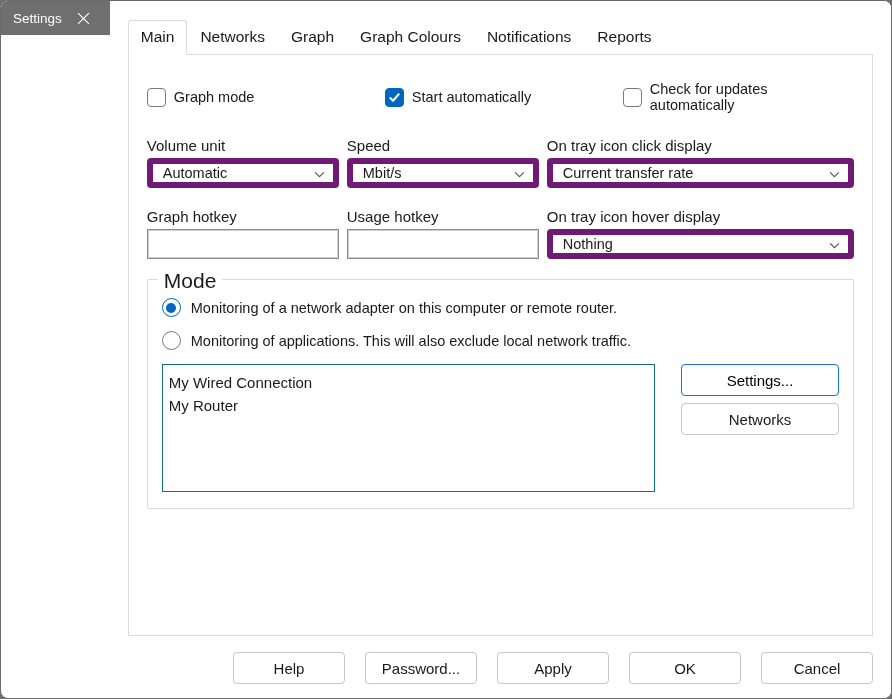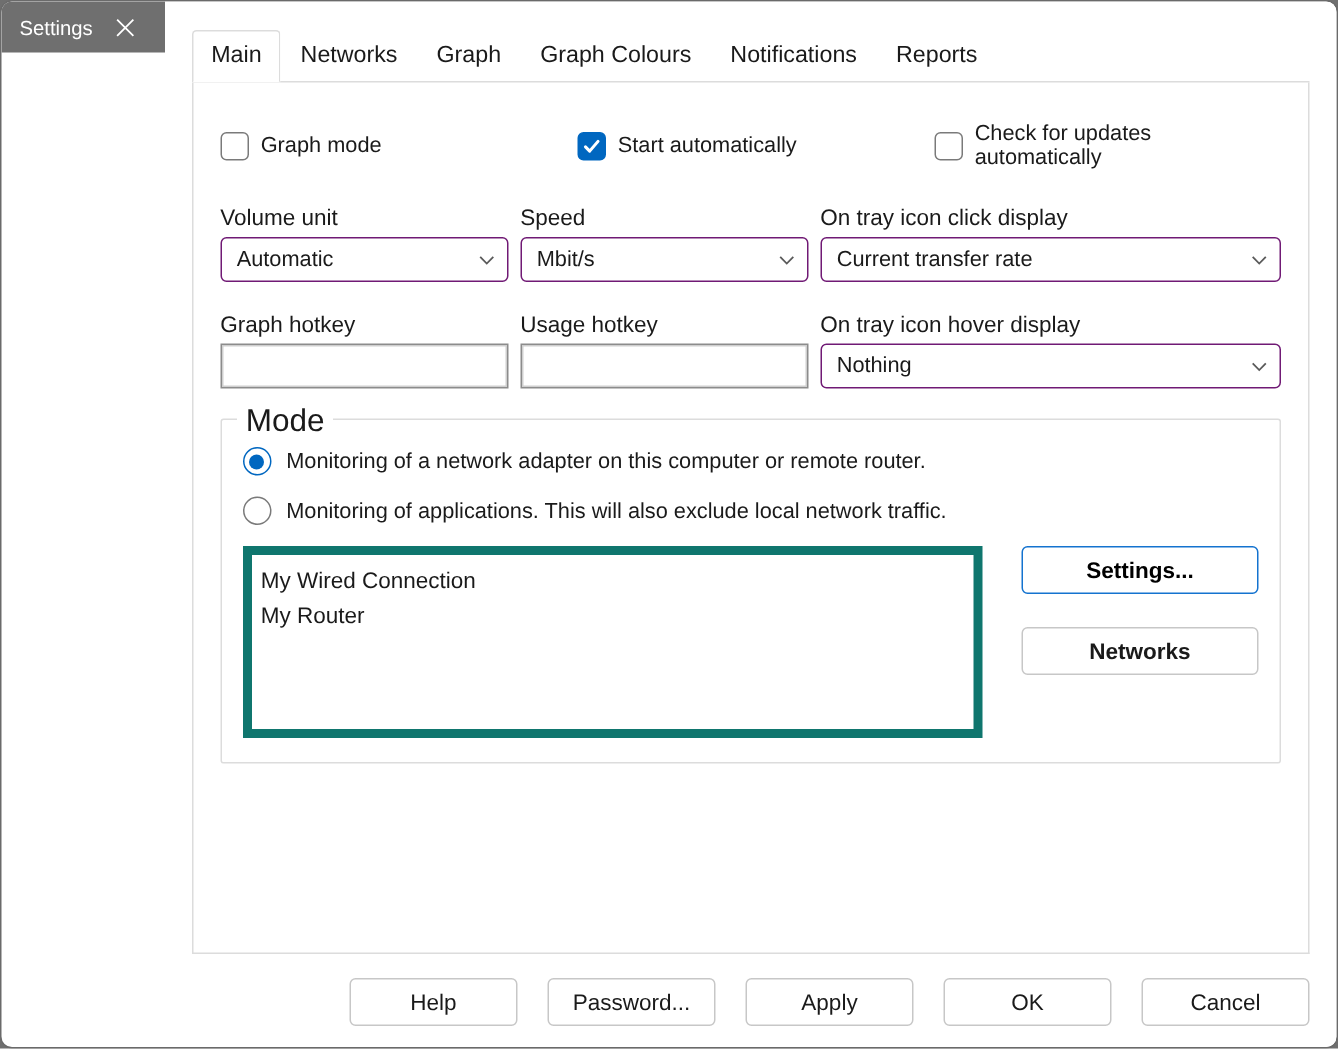--- a/index.html
+++ b/index.html
@@ -105,21 +105,21 @@
       background: #0067c0;
       border-color: #0067c0;
     }
     .cbox.checked svg { stroke: #fff; }
     .field-label {
       font-size: 15px;
       margin-bottom: 4px;
     }
     .select {
       height: 30px;
-      border: 1px solid #701a75;
+      border: 6px solid #701a75;
       border-radius: 4px;
       background: #fff;
       display: flex;
       align-items: center;
       justify-content: space-between;
       padding: 0 8px 0 10px;
       cursor: pointer;
     }
     .select .chev { color: #5a5a5a; }
     .textbox {
@@ -173,32 +173,31 @@
       background: #0067c0;
     }
     .mode-lower {
       display: flex;
       gap: 26px;
       margin-top: 10px;
     }
     .listbox {
       flex: 1;
       min-height: 128px;
-      border: 6px solid #0f766e;
+      border: 1px solid #0f766e;
       background: #fff;
       padding: 6px 6px;
       font-size: 15px;
     }
     .listbox div { line-height: 1.55; }
     .side-buttons {
       width: 158px;
       display: flex;
       flex-direction: column;
-      gap: 22px;
-      font-weight: bold;
+      gap: 7px;
     }
     .btn {
       height: 32px;
       border: 1px solid #c7c7c7;
       border-radius: 4px;
       background: #fff;
       display: flex;
       align-items: center;
       justify-content: center;
       font-size: 15px;

